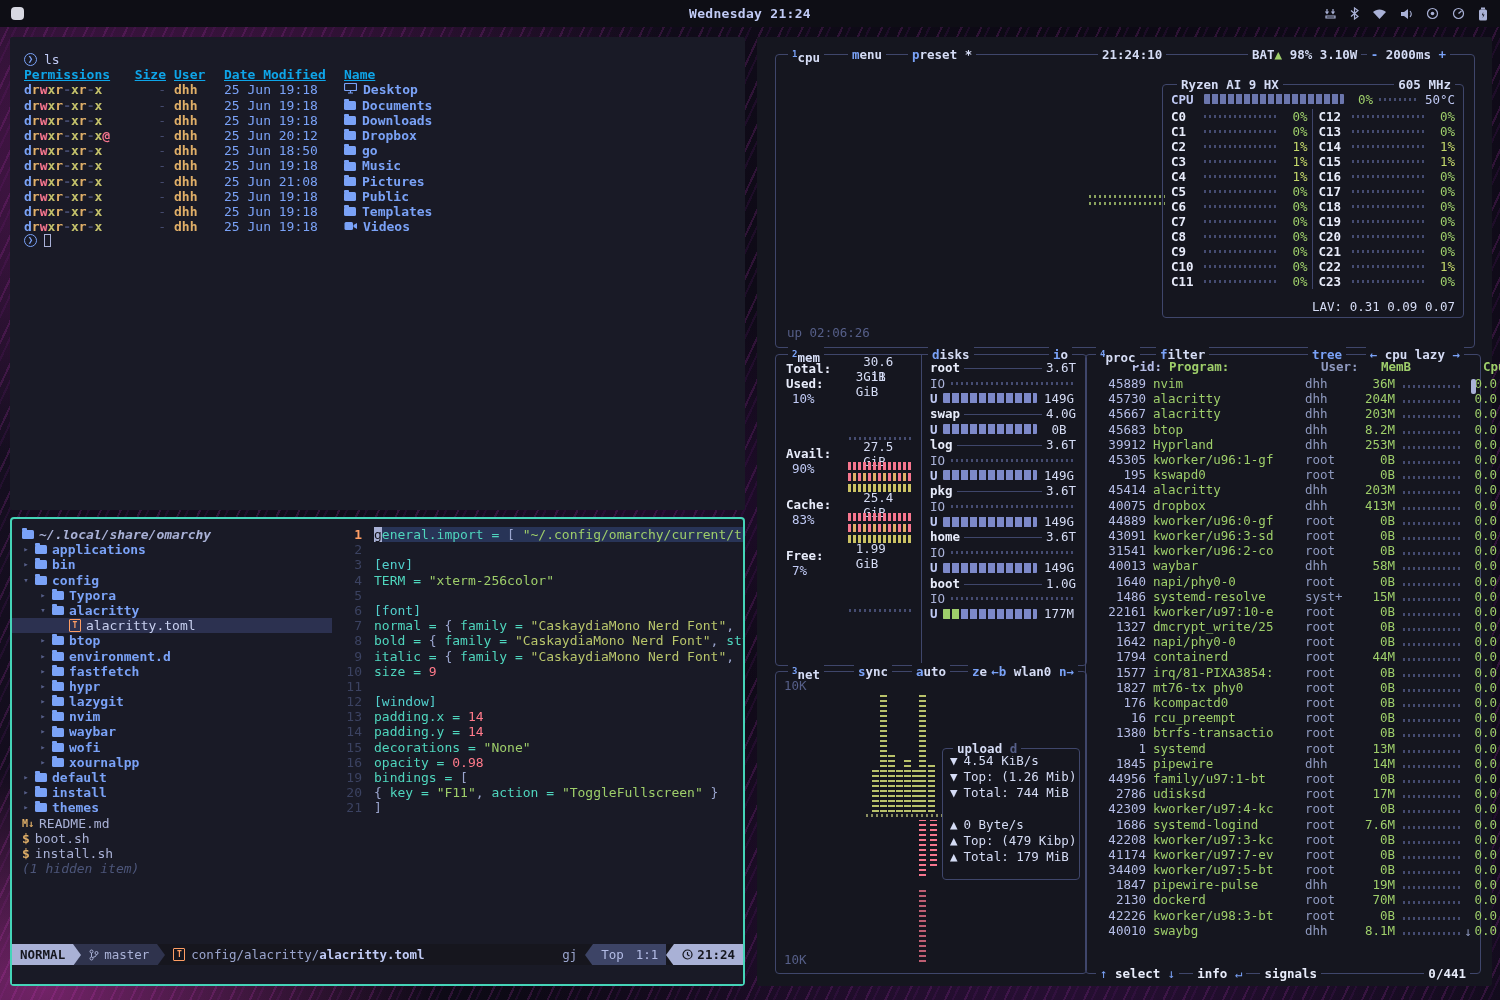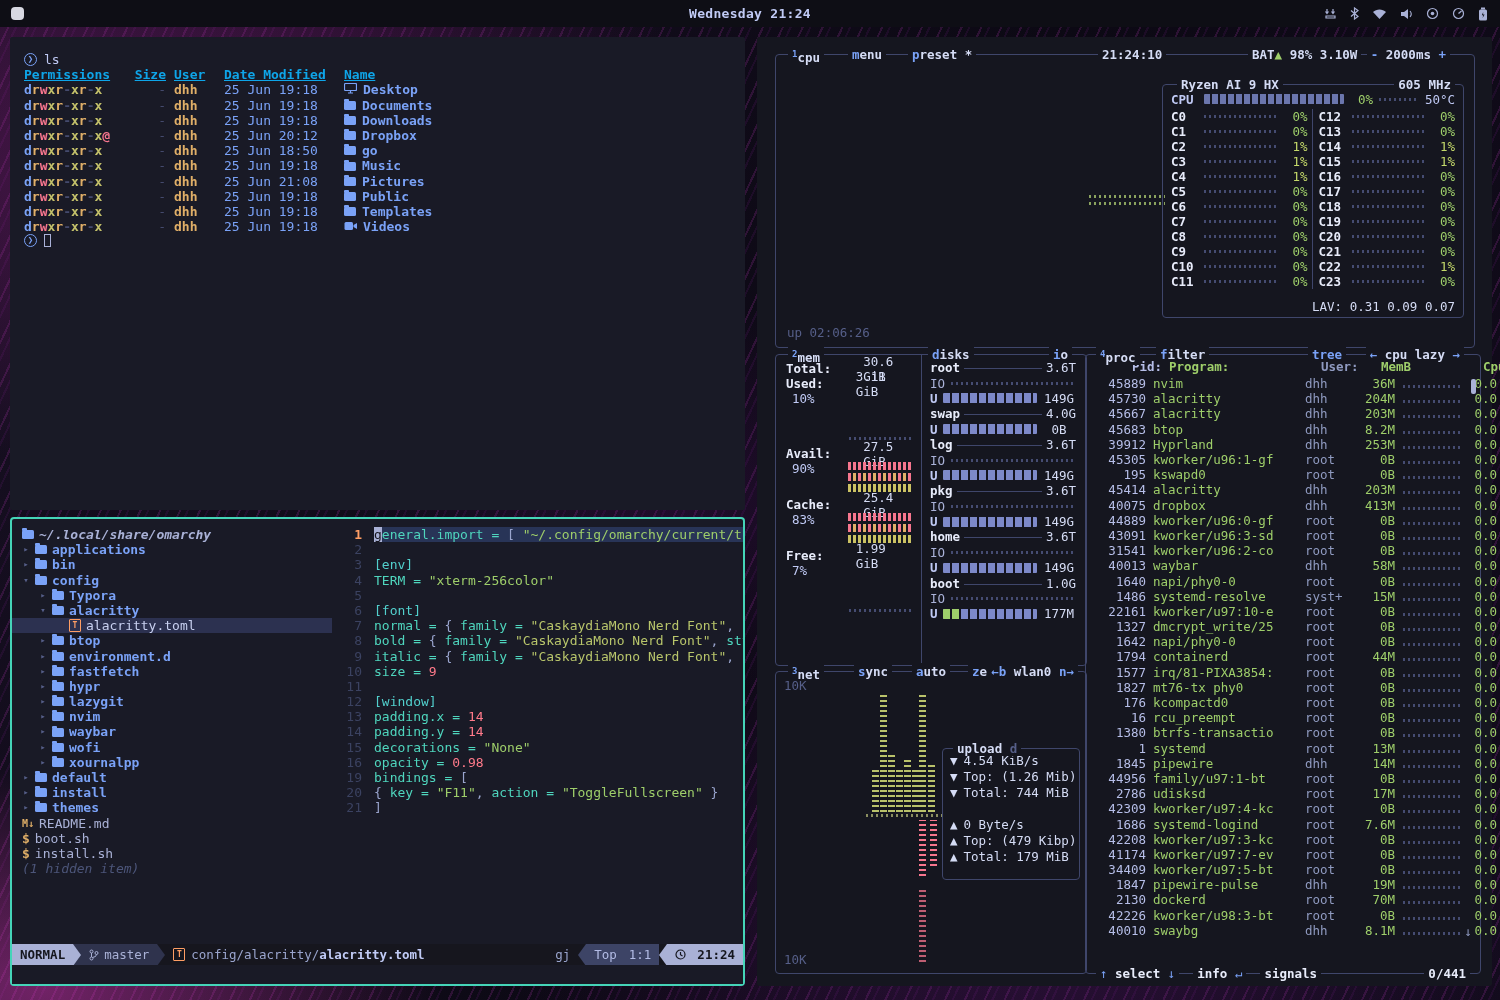--- a/index.html
+++ b/index.html
@@ -82,21 +82,21 @@
   .seg-mode{background:#a9b1d6;color:#15161e;font-weight:bold}
   .sepr{width:0;height:0;border-top:11px solid transparent;border-bottom:11px solid transparent}
   .sep-mode{border-left:8px solid #a9b1d6}
   .seg-branch{background:#2f334d;color:#a9b1d6}
   .sep-branch{border-left:8px solid #2f334d}
   .seg-file{color:#9aa5ce;gap:6px}
   .seg-right{margin-left:auto;color:#9aa5ce}
   .sepl-pos{width:0;height:0;border-top:11px solid transparent;border-bottom:11px solid transparent;border-right:8px solid #3d4466}
   .seg-pos{background:#3d4466;color:#b3bce6;gap:12px}
   .sepl-time{width:0;height:0;border-top:11px solid transparent;border-bottom:11px solid transparent;border-right:8px solid #a9b1d6}
-  .seg-time{background:#a9b1d6;color:#15161e;font-weight:bold;gap:11px}
+  .seg-time{background:#a9b1d6;color:#15161e;font-weight:bold;gap:4px}
 
   
   #btop{left:757px;top:37px;width:735px;height:949px;background:#15161f;border-radius:2px;
     font-size:12.5px;line-height:15px;color:#c0caf5}
   .bbox{position:absolute;border:1px solid #3f466b;border-radius:4px}
   .btitle{position:absolute;top:-8px;background:#15161f;padding:0 4px;font-weight:bold;color:#d5dcf5;white-space:nowrap}
   .btitle .key{color:#7aa2f7}
   .bsup{color:#7aa2f7;font-size:9px;vertical-align:super}
   .dotline{background-image:repeating-linear-gradient(90deg,#454c72 0 2px,transparent 2px 5px);height:3px}
 

